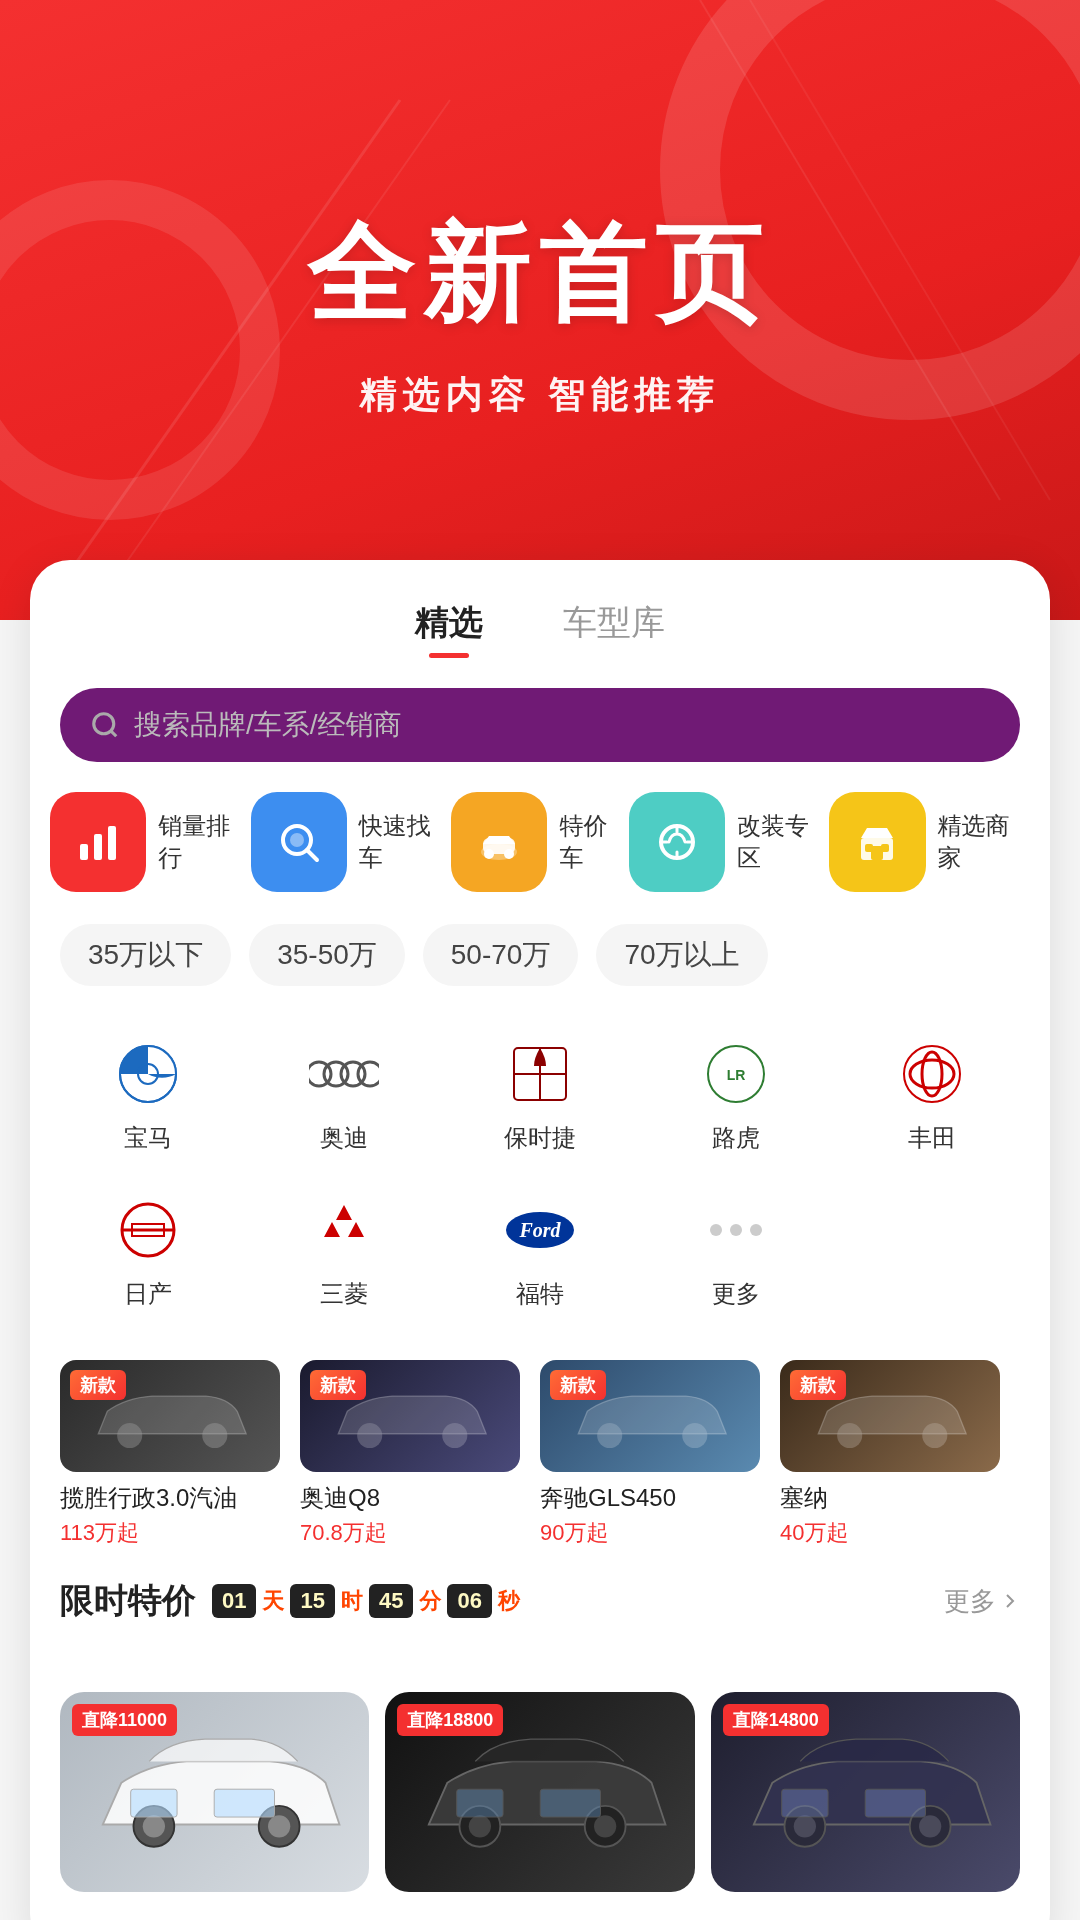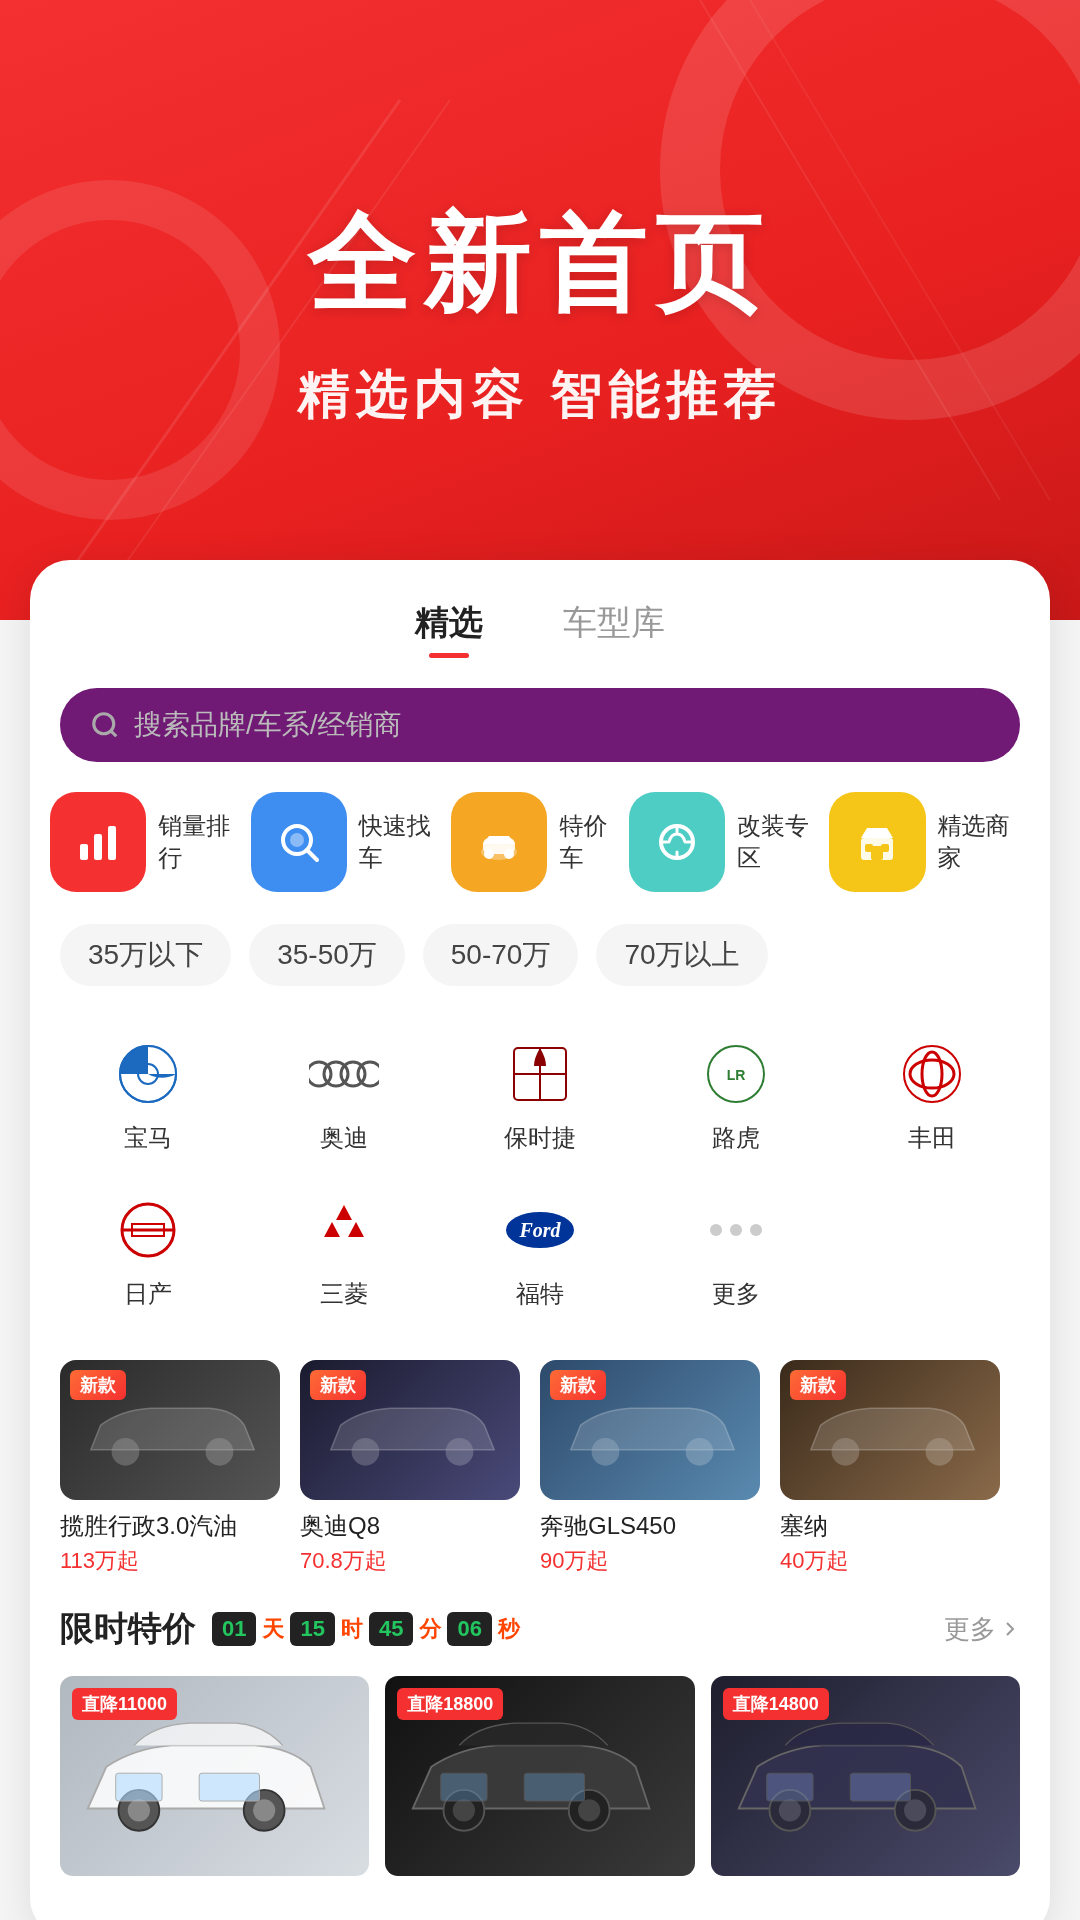--- a/index.html
+++ b/index.html
@@ -40,21 +40,21 @@
     }
     .hero-title {
       font-size: 108px;
       font-weight: 900;
       color: #fff;
       letter-spacing: 8px;
       text-shadow: 0 2px 12px rgba(0,0,0,0.15);
       z-index: 1;
     }
     .hero-subtitle {
-      font-size: 52px;
+      font-size: 37px;
       font-weight: 700;
       color: rgba(255,255,255,0.95);
       letter-spacing: 6px;
       margin-top: 24px;
       z-index: 1;
     }
     
     .hero-lines {
       position: absolute;
       bottom: 0; left: 0; right: 0; top: 0;
@@ -185,21 +185,21 @@
       overflow-x: auto;
       margin-bottom: 30px;
       scrollbar-width: none;
     }
     .new-cars::-webkit-scrollbar { display: none; }
     .new-car-item {
       flex-shrink: 0;
       width: 220px;
     }
     .new-car-img {
-      width: 220px; height: 140px;
+      width: 220px; height: 112px;
       border-radius: 16px;
       background: #e8e8e8;
       position: relative;
       overflow: hidden;
       display: flex; align-items: center; justify-content: center;
     }
     .new-badge {
       position: absolute;
       top: 10px; left: 10px;
       background: linear-gradient(135deg, #ff6b35, #f43030);
@@ -225,21 +225,21 @@
       font-weight: 700;
       color: #222;
     }
     .timer-box {
       display: flex;
       align-items: center;
       gap: 6px;
     }
     .timer-num {
       background: #222;
-      color: #22c55e;
+      color: #fef9c3;
       font-size: 22px;
       font-weight: 700;
       padding: 4px 10px;
       border-radius: 6px;
       min-width: 36px;
       text-align: center;
     }
     .timer-sep {
       color: #ff4500;
       font-size: 22px;
@@ -261,27 +261,28 @@
       padding: 0 30px;
       margin-bottom: 32px;
     }
     .deal-car-item {
       flex: 1;
       min-width: 0;
     }
     .deal-car-img {
       width: 100%;
       height: 200px;
-      border-radius: 13px;
+      border-radius: 24px;
       background: #ccc;
       position: relative;
       overflow: hidden;
       display: flex;
       align-items: center;
-      justify-content: flex-start;
+      justify-content: center;
+      margin-top: 44px;
     }
     .deal-discount-badge {
       position: absolute;
       top: 12px; left: 12px;
       background: #f43030;
       color: #fff;
       font-size: 18px;
       padding: 4px 10px;
       border-radius: 6px;
       font-weight: 700;

